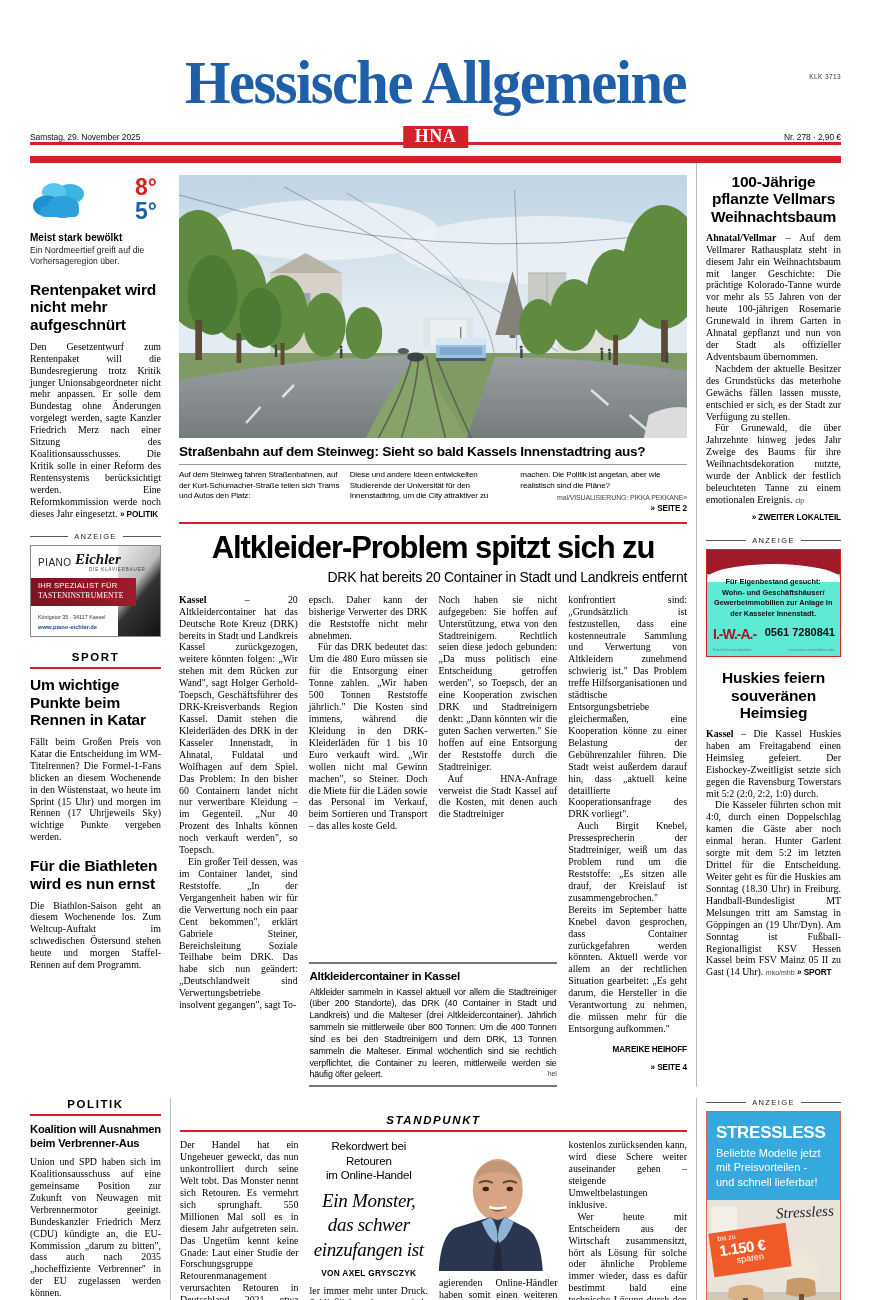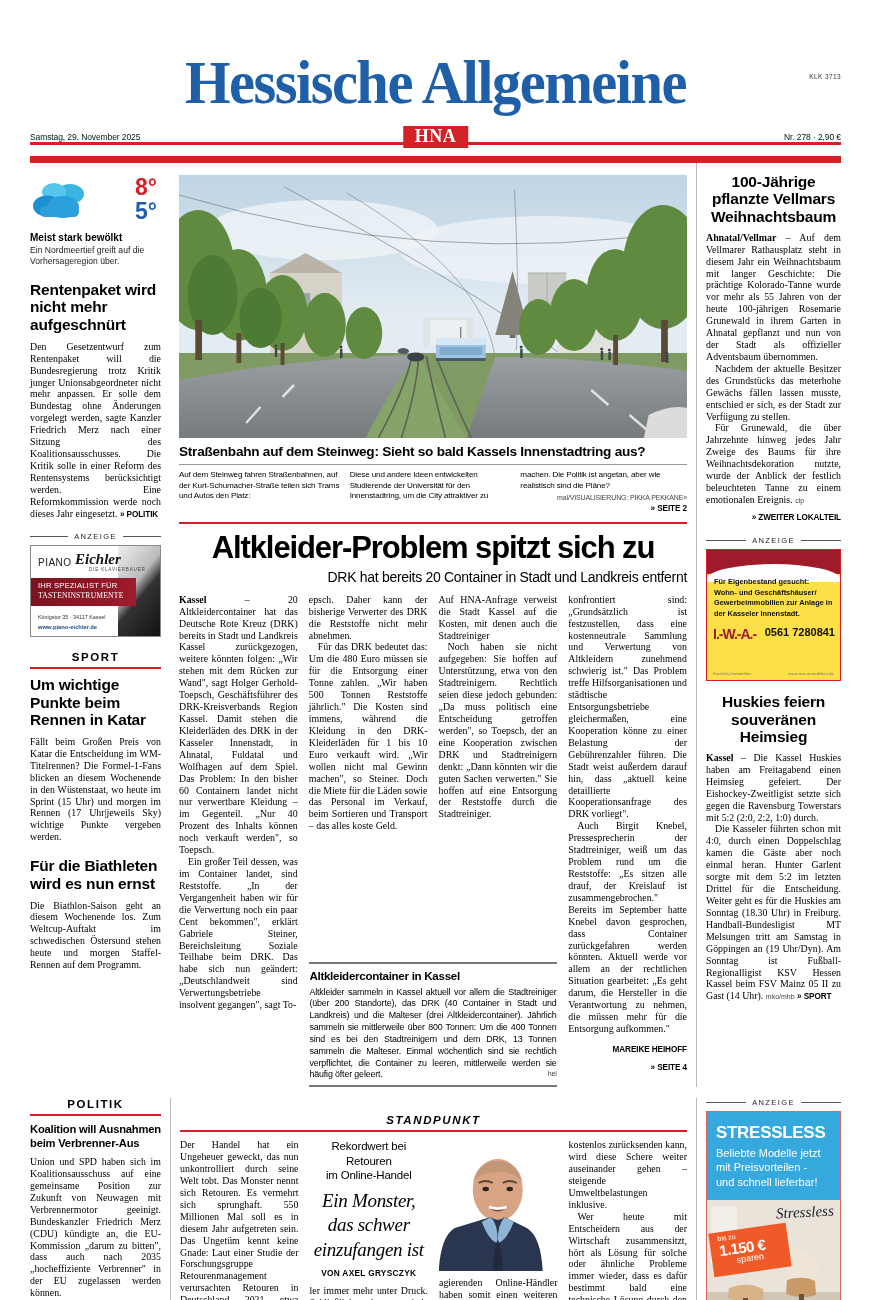--- a/index.html
+++ b/index.html
@@ -114,21 +114,21 @@
   .sp-title { font-family:"Liberation Sans",sans-serif; font-size:11.5px; line-height:1.25;
               text-align:center; letter-spacing:-.2px;}
   .sp-quote { font-family:"Liberation Serif",serif; font-style:italic; font-size:19px;
               text-align:center; line-height:1.27; margin-top:7px; letter-spacing:-.3px;}
   .sp-by { font-family:"Liberation Sans",sans-serif; font-weight:bold; font-size:8.3px;
            text-align:center; letter-spacing:.3px; margin-top:6px;}
   .portrait { width:100%; height:128px; margin-top:4px; position:relative; overflow:hidden;}
 
   
   .ad-piano { border:1px solid #888; height:92px; position:relative; overflow:hidden; background:#fff;}
-  .ad-iwa { border:1px solid #d42027; height:132px; position:relative; overflow:hidden; background:#fde047;}
+  .ad-iwa { border:1px solid #d42027; height:108px; position:relative; overflow:hidden; background:#5eead4;text-align:center;}
   .ad-stress { border:1px solid #d9675c; width:100%; height:305px; position:relative; overflow:hidden; background:#fff;}
 </style>
 </head>
 <body>
 
 <div class="page">
 
   <div class="masthead">
     <div class="klk">KLK 3713</div>
     <div class="logo">Hessische Allgemeine</div>
@@ -335,22 +335,22 @@
         <div class="mc">
           <div class="body-txt">
             <p>epsch. Daher kann der bisherige Verwerter des DRK die Reststoffe nicht mehr abnehmen.</p>
             <p>Für das DRK bedeutet das: Um die 480 Euro müssen sie für die Entsorgung einer Tonne zahlen. „Wir haben 500 Tonnen Reststoffe jährlich." Die Kosten sind immens, während die Kleidung in den DRK-Kleiderläden für 1 bis 10 Euro verkauft wird. „Wir wollen nicht mal Gewinn machen", so Steiner. Doch die Miete für die Läden sowie das Personal im Verkauf, beim Sortieren und Transport – das alles koste Geld.</p>
           </div>
           <div style="margin-top:11px;"></div>
         </div>
 
         <div class="mc">
           <div class="body-txt">
+            <p>Noch haben sie nicht aufgegeben: Sie hoffen auf Unterstützung, etwa von den Stadtreinigern. Rechtlich seien diese jedoch gebunden: „Da muss politisch eine Entscheidung getroffen werden", so Toepsch, der an eine Kooperation zwischen DRK und Stadtreinigern denkt: „Dann könnten wir die guten Sachen verwerten." Sie hoffen auf eine Entsorgung der Reststoffe durch die Stadtreiniger.</p>
             <p>Auf HNA-Anfrage verweist die Stadt Kassel auf die Kosten, mit denen auch die Stadtreiniger</p>
-            <p>Noch haben sie nicht aufgegeben: Sie hoffen auf Unterstützung, etwa von den Stadtreinigern. Rechtlich seien diese jedoch gebunden: „Da muss politisch eine Entscheidung getroffen werden", so Toepsch, der an eine Kooperation zwischen DRK und Stadtreinigern denkt: „Dann könnten wir die guten Sachen verwerten." Sie hoffen auf eine Entsorgung der Reststoffe durch die Stadtreiniger.</p>
           </div>
         </div>
 
         <div class="mc">
           <div class="body-txt">
             <p>konfrontiert sind: „Grundsätzlich ist festzustellen, dass eine kostenneutrale Sammlung und Verwertung von Altkleidern zunehmend schwierig ist." Das Problem treffe Hilfsorganisationen und städtische Entsorgungsbetriebe gleichermaßen, eine Kooperation könne zu einer Belastung der Gebührenzahler führen. Die Stadt weist außerdem darauf hin, dass „aktuell keine detaillierte Kooperationsanfrage des DRK vorliegt".</p>
             <p>Auch Birgit Knebel, Pressesprecherin der Stadtreiniger, weiß um das Problem rund um die Reststoffe: „Es sitzen alle drauf, der Kreislauf ist zusammengebrochen." Bereits im September hatte Knebel davon gesprochen, dass Container zurückgefahren werden könnten. Aktuell werde vor allem an der rechtlichen Situation gearbeitet: „Es geht darum, die Hersteller in die Verantwortung zu nehmen, die müssen mehr für die Entsorgung aufkommen."</p>
           </div>
           <div style="text-align:right;margin-top:3px;">
             <span class="ref">MAREIKE HEIHOFF</span>

